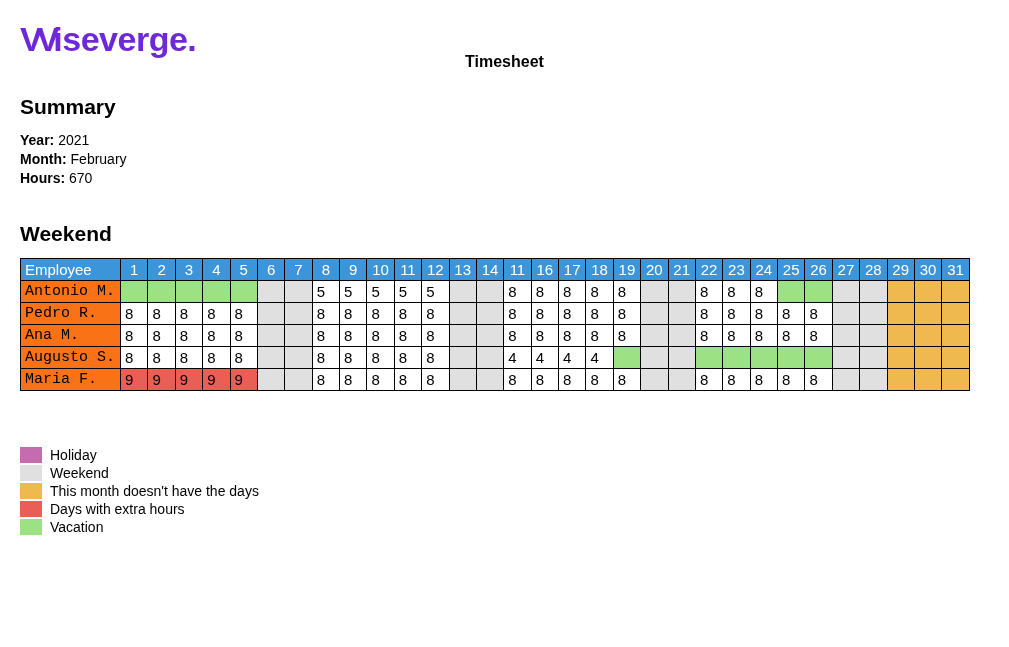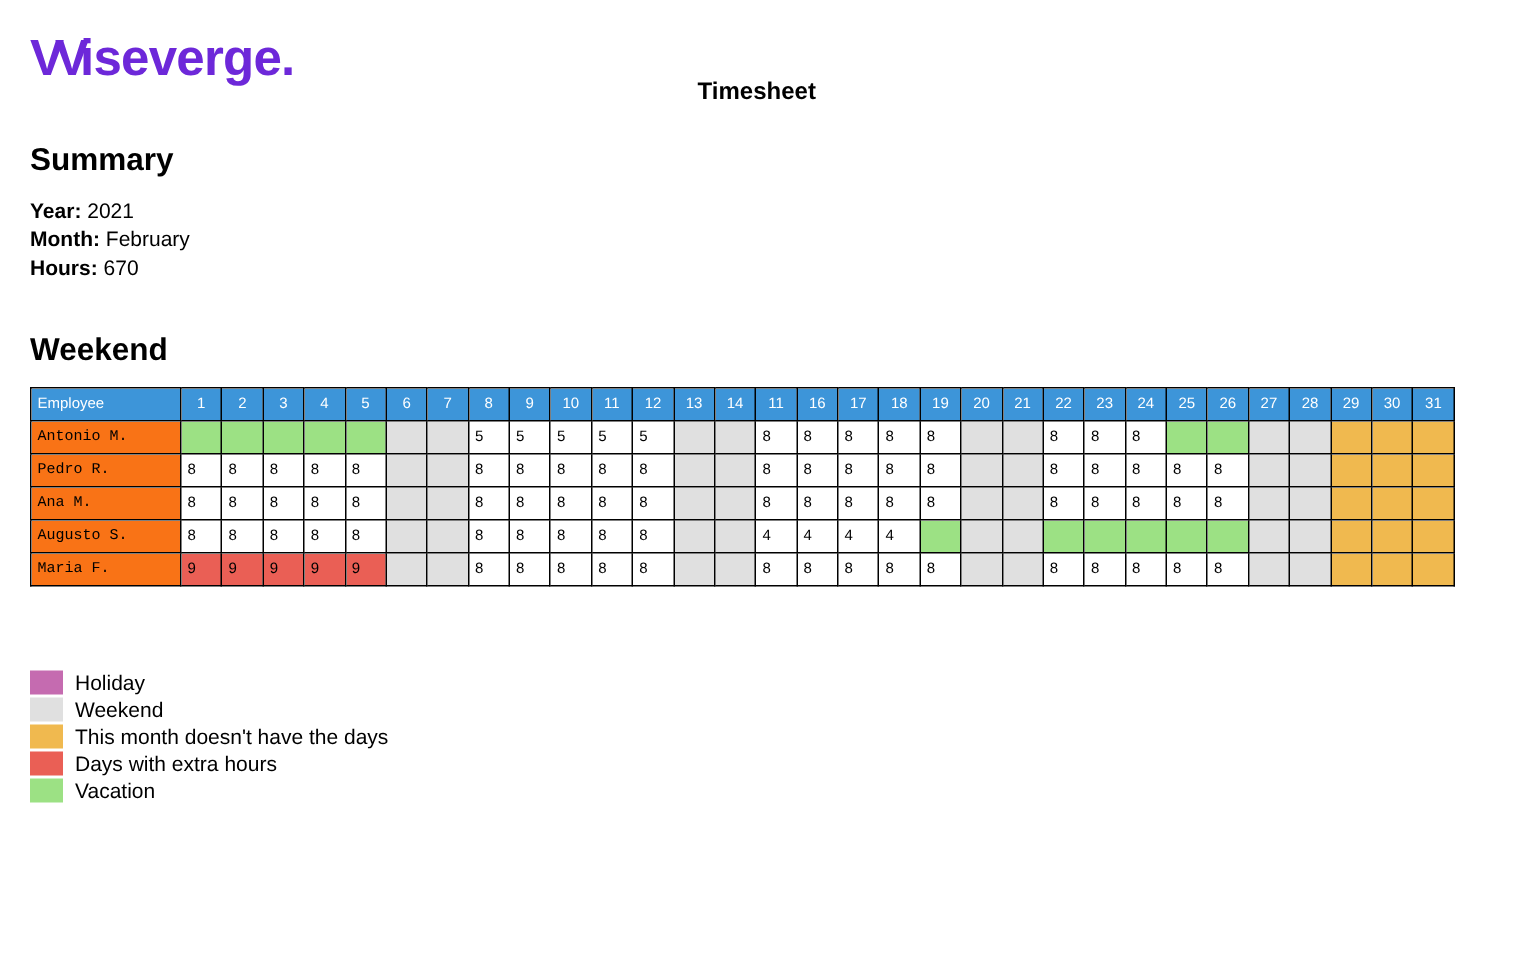--- a/index.html
+++ b/index.html
@@ -34,21 +34,21 @@
   .summary-block {
     font-size: 14px;
     line-height: 1.35;
     margin-bottom: 34px;
   }
   .summary-block .label { font-weight: 700; text-align: right; }
   table.timesheet {
     border-collapse: collapse;
     width: 950px;
     table-layout: fixed;
-    font-size: 10px;
+    font-size: 15px;
   }
   table.timesheet th, table.timesheet td {
     border: 1px solid #000;
     text-align: left;
     padding: 2px 4px;
     height: 22px;
     overflow: hidden;
     white-space: nowrap;
   }
   table.timesheet th {

